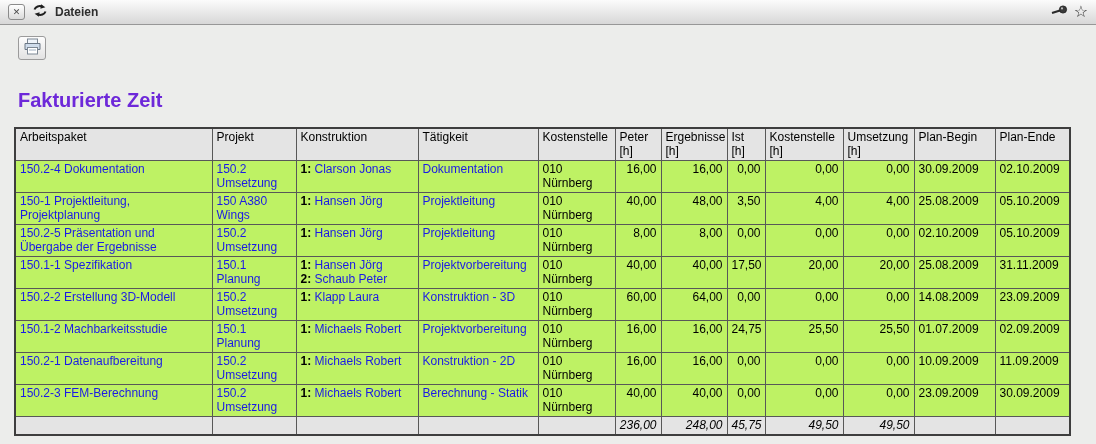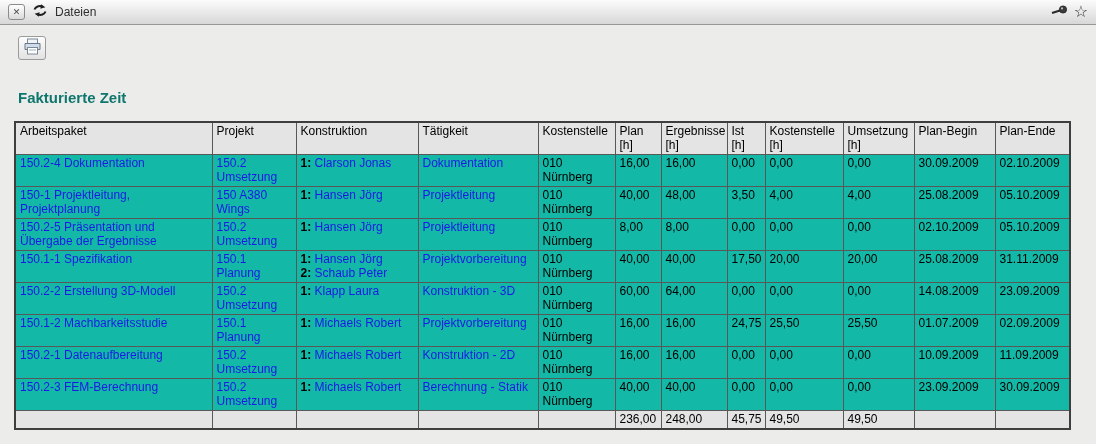--- a/index.html
+++ b/index.html
@@ -23,64 +23,65 @@
     padding:0 8px;gap:7px;
   }
   .close-btn{
     width:17px;height:16px;
     border:1px solid #8b8b8b;border-radius:3px;
     background:linear-gradient(#ffffff,#dadada);
     display:flex;align-items:center;justify-content:center;
     font-size:9px;color:#4a4a4a;cursor:pointer;line-height:1;
   }
   .refresh-btn{display:flex;align-items:center;cursor:pointer;}
-  .win-title{font-size:12px;font-weight:normal;color:#2e2e2e;}
+  .win-title{font-size:12px;font-weight:bold;color:#2e2e2e;}
   .topbar-right{margin-left:auto;display:flex;align-items:center;gap:6px;}
   .pin-btn{display:flex;align-items:center;cursor:pointer;}
   .star-btn{font-size:16px;color:#2d2d2d;line-height:1;cursor:pointer;}
   
   .toolbar2{padding:11px 0 0 18px;}
   .print-btn{
     width:28px;height:24px;
     border:1px solid #9b9b9b;border-radius:3px;
     background:linear-gradient(#fdfdfd,#e2e2e2);
     display:flex;align-items:center;justify-content:center;
     cursor:pointer;
   }
   
   .page-heading{
     margin:29px 0 0 18px;
-    font-size:15px;font-weight:bold;color:#0f766e;
+    font-size:20px;font-weight:bold;color:#6d28d9;
   }
   
   .report-table{
     margin:15px 0 0 14px;
     border-collapse:collapse;table-layout:fixed;
     width:1055px;
-    background:#14b8a6;
+    background:#bef264;
     border:2px solid #3e3e3e;
     font-size:12px;line-height:14px;color:#000;
   }
   .report-table th,.report-table td{
     border:1px solid #585858;
     padding:1px 4px 2px 4px;
     vertical-align:top;text-align:left;
     overflow:hidden;
   }
   .report-table th{
     background:var(--panel-bg);
     font-weight:normal;
     height:30px;
   }
   .report-table tbody td{height:30px;}
-  td.num,th.num{text-align:left;}
+  td.num,th.num{text-align:right;}
   .lnk{color:var(--link-color);text-decoration:none;cursor:pointer;}
   .wnum{color:#000;font-weight:bold;}
   .totals-row td{
     background:var(--panel-bg);
+    font-style:italic;
     height:16px;
   }
 </style>
 </head>
 <body>
 
 <div class="topbar">
   <div class="close-btn">
     <span>✕</span>
   </div>
@@ -162,21 +163,21 @@
     <span>Tätigkeit</span>
     
     
   </th>
         <th>
     <span>Kostenstelle</span>
     
     
   </th>
         <th>
-    <span>Plan</span>
+    <span>Peter</span>
     <br>
     <span>[h]</span>
   </th>
         <th>
     <span>Ergebnisse</span>
     <br>
     <span>[h]</span>
   </th>
         <th>
     <span>Ist</span>

